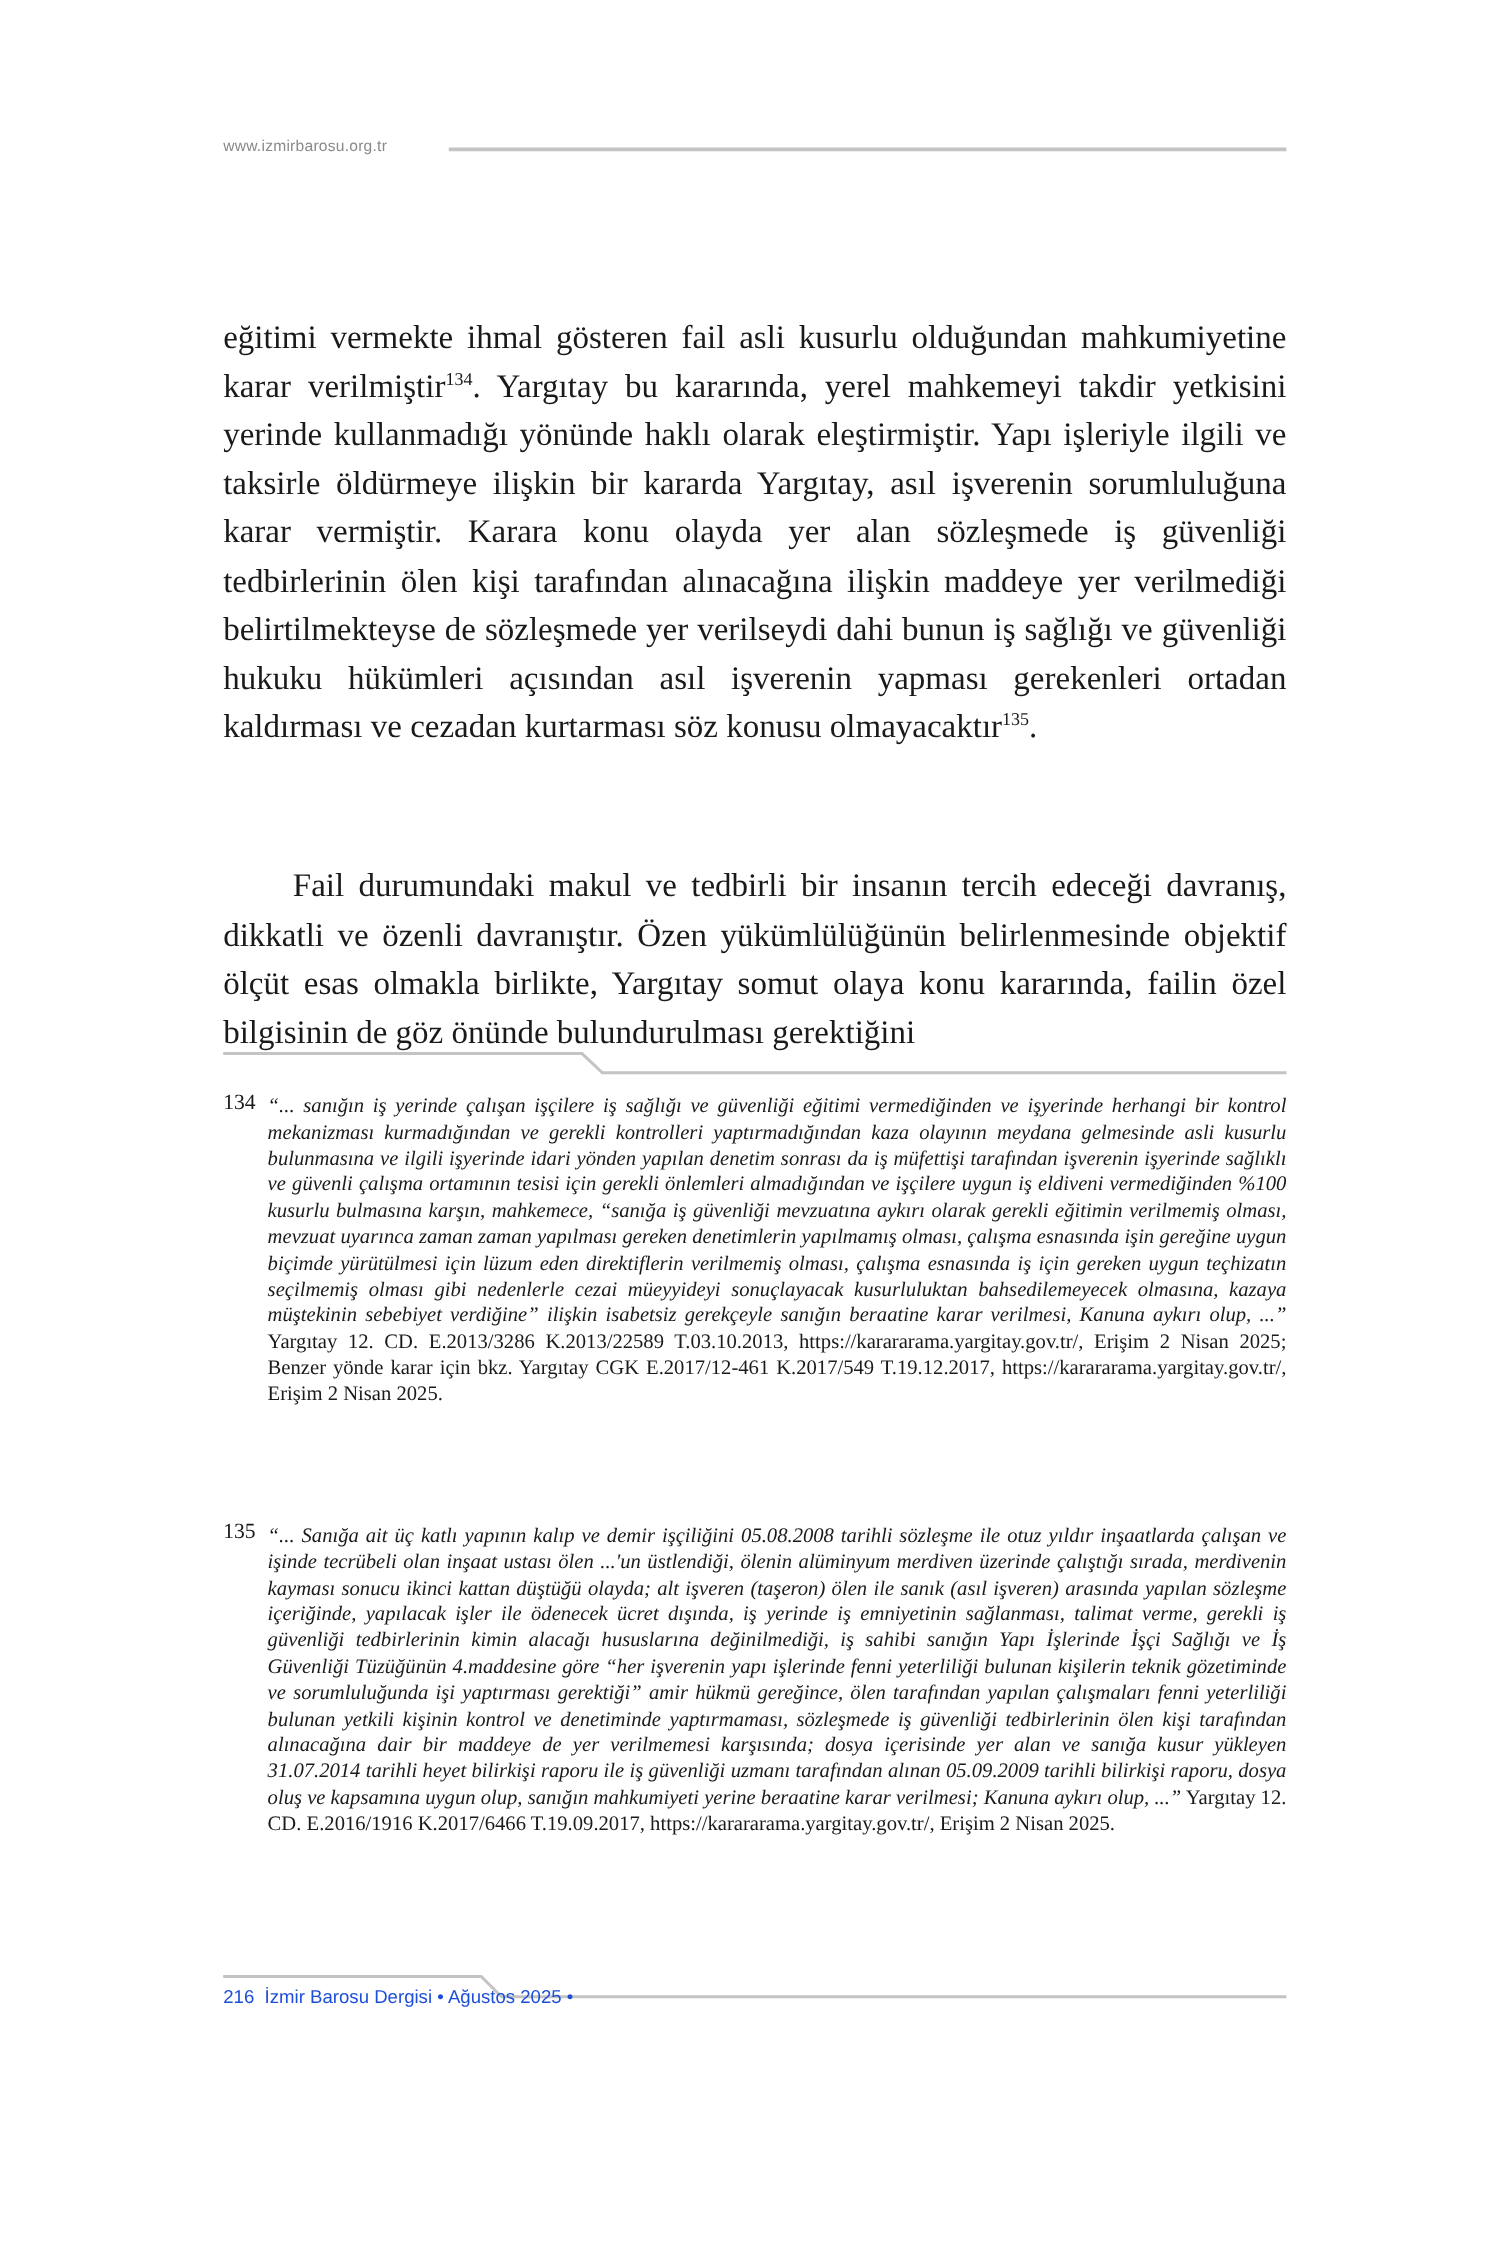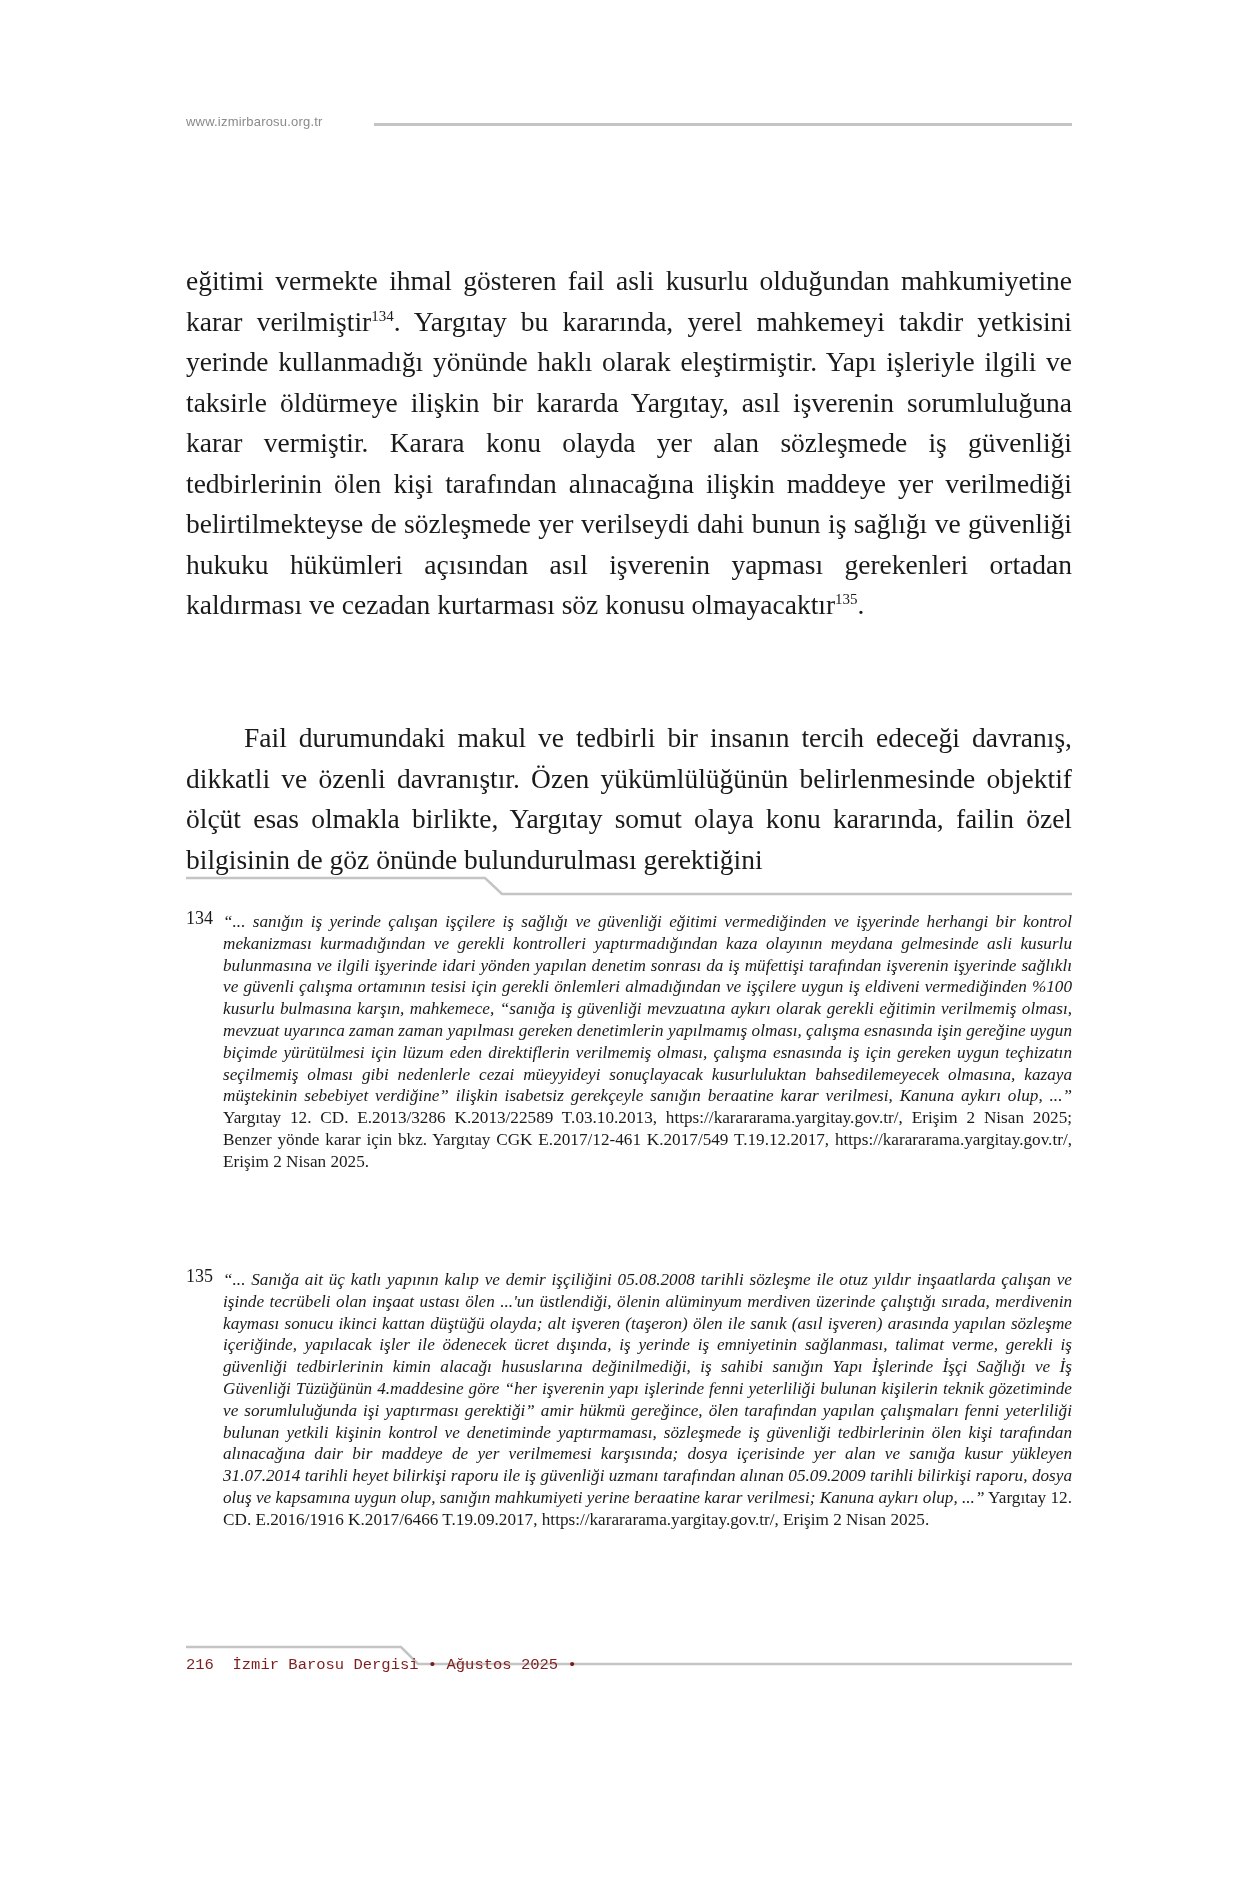--- a/index.html
+++ b/index.html
@@ -29,21 +29,21 @@
     color: #1a1a1a;
   }
   .fn .num { position: absolute; left: 0; top: -3px; font-style: normal; font-size: 18px; }
   .fn .txt { margin-left: 37px; text-align: justify; }
   .fn .txt i { }
   .fn1 { top: 911px; }
   .fn2 { top: 1269px; }
 
   .footer-text {
     position: absolute; left: 186px; top: 1656px;
-    font-family: Liberation Mono, monospace; font-size: 15.5px; color: #7f1d1d;
+    font-family: Liberation Sans, sans-serif; font-size: 15.5px; color: #1d4ed8;
   }
 </style>
 </head>
 <body>
 
 <div class="page">
 
   <svg class="header-rule" viewBox="0 0 1260 1890" width="1260" height="1890">
     <line x1="374" y1="124.5" x2="1072" y2="124.5" stroke="#c4c4c4" stroke-width="3"></line>
     <polyline points="186,878 485,878 502,894 1072,894" fill="none" stroke="#c4c4c4" stroke-width="2.5"></polyline>

